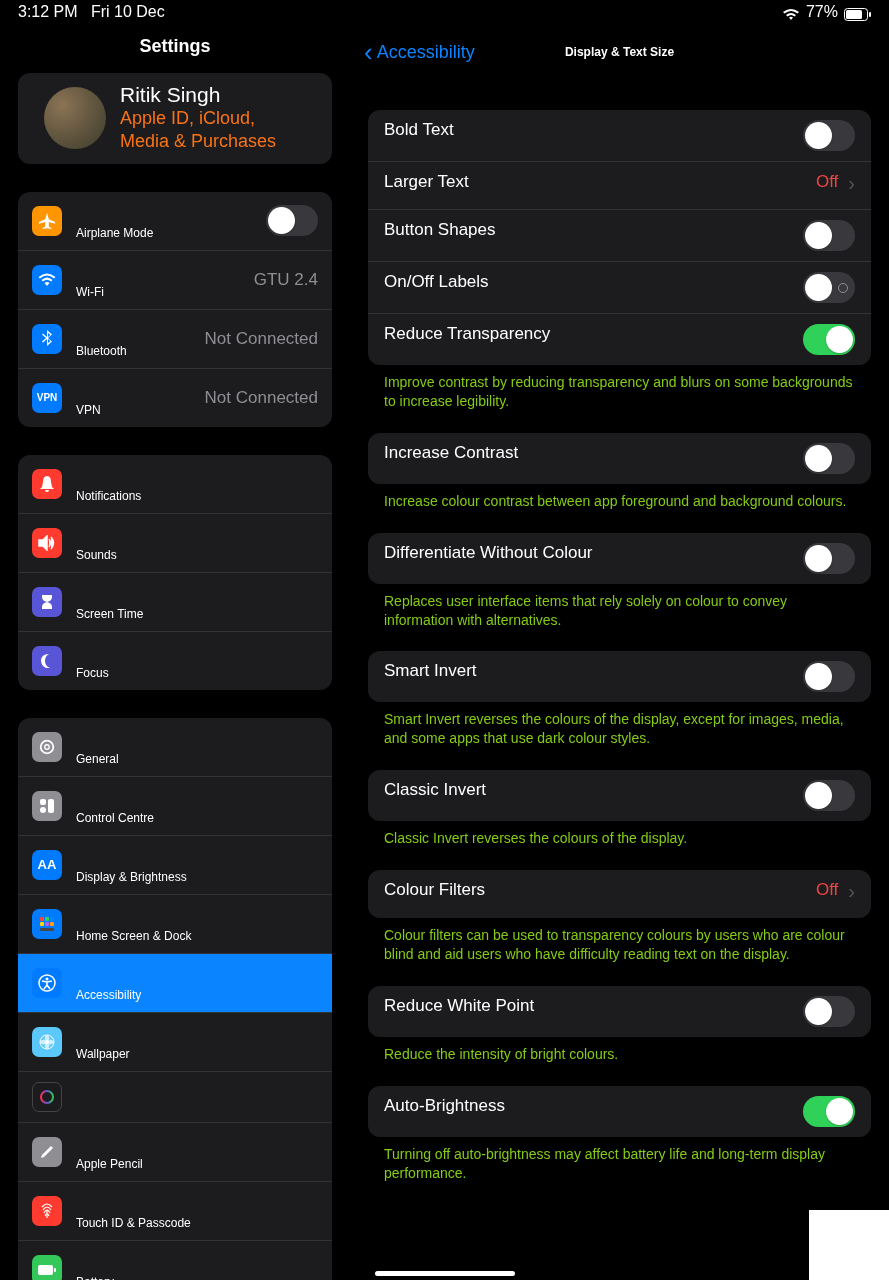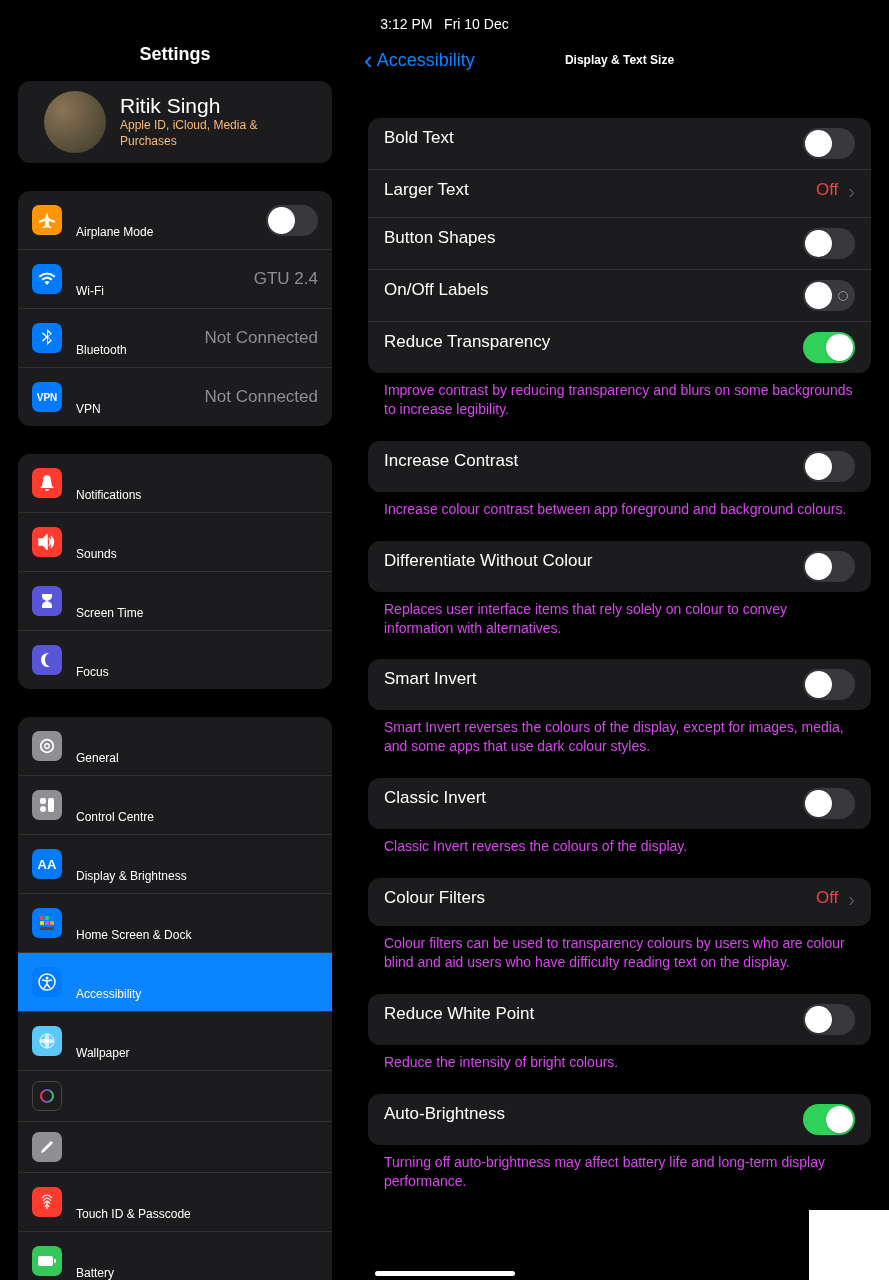--- a/index.html
+++ b/index.html
@@ -1,33 +1,33 @@
 <!DOCTYPE html>
 <html><head>
 <meta charset="utf-8">
 <style>
   * { margin: 0; padding: 0; box-sizing: border-box; font-family: -apple-system, BlinkMacSystemFont, "Helvetica Neue", sans-serif; -webkit-font-smoothing: antialiased; }
   body { background: #000; color: #fff; width: 889px; height: 1280px; overflow: hidden; display: flex; flex-direction: column; }
   
-  .status-bar { height: 24px; display: flex; align-items: center; padding: 16px 18px; font-size: 14px; font-weight: 500; flex-direction: column; }
+  .status-bar { height: 24px; display: flex; align-items: center; padding: 8px 18px; font-size: 16px; font-weight: 500; }
   .status-left { flex: 1; text-align: left; }
   .status-right { display: flex; align-items: flex-end; gap: 6px; }
   .wifi-icon, .battery-icon { display: inline-flex; align-items: center; }
   
   .main-container { flex: 1; display: flex; overflow: hidden; }
   
   .sidebar { width: 350px; background: #000; display: flex; flex-direction: column; }
   .sidebar-header { padding: 12px 0 16px 0; text-align: center; font-size: 18px; font-weight: 600; }
   .sidebar-content { flex: 1; overflow-y: auto; padding: 0 18px; }
   
   .group { background: #1c1c1e; border-radius: 12px; margin-bottom: 28px; overflow: hidden; }
   .profile { display: flex; align-items: center; padding: 10px 26px; gap: 14px; }
   .avatar { width: 62px; height: 62px; border-radius: 50%; background: radial-gradient(circle at 30% 30%, #8b7355, #3a3a2a); flex-shrink: 0; }
   .profile-text .name { font-size: 21px; font-weight: 400; }
-  .profile-text .sub { font-size: 12px; color: #fdba74; line-height: 1.3; }
+  .profile-text .sub { font-size: 18px; color: #f97316; line-height: 1.3; }
   
   .row { display: flex; align-items: center; padding: 10px 14px; gap: 14px; min-height: 48px; border-top: 0.5px solid #333; }
   .group .row:first-child { border-top: none; }
   .row-icon { width: 30px; height: 30px; border-radius: 7px; display: flex; align-items: center; justify-content: center; flex-shrink: 0; font-size: 16px; color: #fff; }
   .row-label { flex: 1; font-size: 12px; margin-top: 24px; }
   .row-value { font-size: 17px; color: #8e8e93; }
   .row-chev { color: #555; font-size: 20px; }
   .row.selected { background: #0a84ff; }
   .row.selected .row-label { color: #fff; }
   
@@ -42,21 +42,21 @@
   .back-btn { display: flex; align-items: center; color: #0a84ff; font-size: 18px; gap: 4px; }
   .back-chev { font-size: 26px; line-height: 1; }
   .detail-title { position: absolute; left: 50%; transform: translateX(-50%); font-size: 12px; font-weight: 600; }
   .detail-content { flex: 1; overflow-y: auto; padding: 30px 18px 18px 18px; }
   
   .dgroup { background: #1c1c1e; border-radius: 12px; overflow: hidden; }
   .drow { display: flex; align-items: flex-start; padding: 10px 16px; min-height: 48px; border-top: 0.5px solid #333; gap: 10px; }
   .dgroup .drow:first-child { border-top: none; }
   .drow-label { flex: 1; font-size: 17px; }
   .drow-value { font-size: 17px; color: #ef4444; }
-  .footer { font-size: 14px; color: #d946ef; padding: 8px 16px 22px 16px; line-height: 1.35; }
+  .footer { font-size: 14px; color: #84cc16; padding: 8px 16px 22px 16px; line-height: 1.35; }
   .footer:last-child { padding-bottom: 10px; }
   
   .toggle-special { width: 52px; height: 31px; border-radius: 16px; background: #39393d; position: relative; display: flex; align-items: center; }
   .toggle-special .knob { width: 27px; height: 27px; border-radius: 50%; background: #fff; position: absolute; left: 2px; top: 2px; }
   .toggle-special .ring { position: absolute; right: 7px; width: 10px; height: 10px; border: 1.5px solid #8e8e93; border-radius: 50%; }
   
   
   .ic-orange { background: #ff9500; }
   .ic-blue { background: #007aff; }
   .ic-red { background: #ff3b30; }
@@ -256,20 +256,21 @@
                 </defs>
               </svg>
             </div>
         </div>
         <div class="row">
           <div class="row-icon ic-gray">
               <svg width="16" height="16" viewBox="0 0 16 16">
                 <path d="M2 14 L3 11 L12 2 L14 4 L5 13 Z" fill="#fff"></path>
               </svg>
             </div>
+          <div class="row-label">Apple Pencil</div>
         </div>
         <div class="row">
           <div class="row-icon ic-red">
               <svg width="16" height="18" viewBox="0 0 16 18">
                 <path d="M3 5 Q8 -1 13 5 M4 8 Q8 2 12 8 M5 11 Q8 5 11 11 M6 14 Q8 9 10 14 M8 8 L8 16" stroke="#fff" stroke-width="1.2" fill="none"></path>
               </svg>
             </div>
           <div class="row-label">Touch ID &amp; Passcode</div>
         </div>
         <div class="row">

